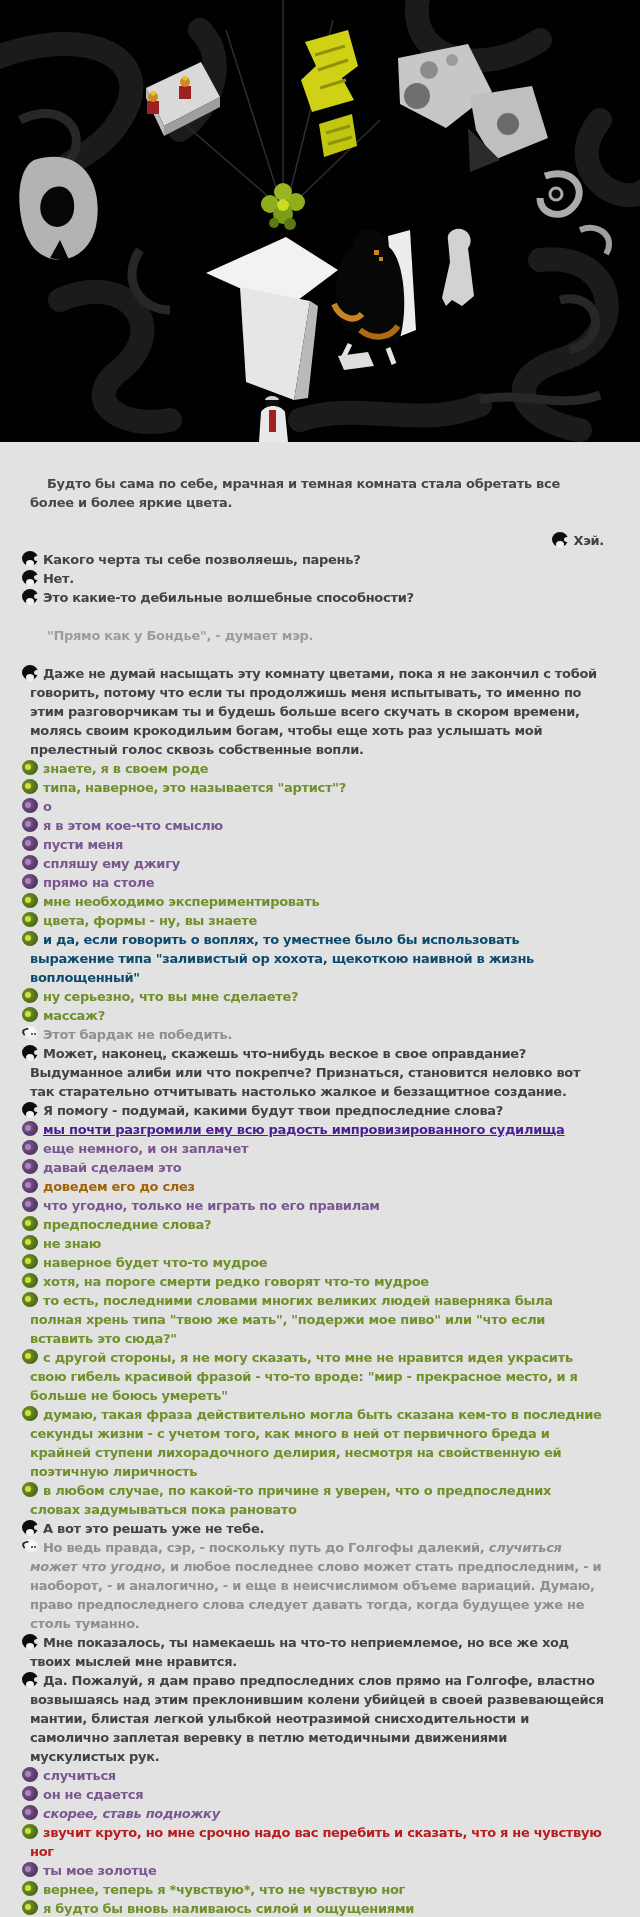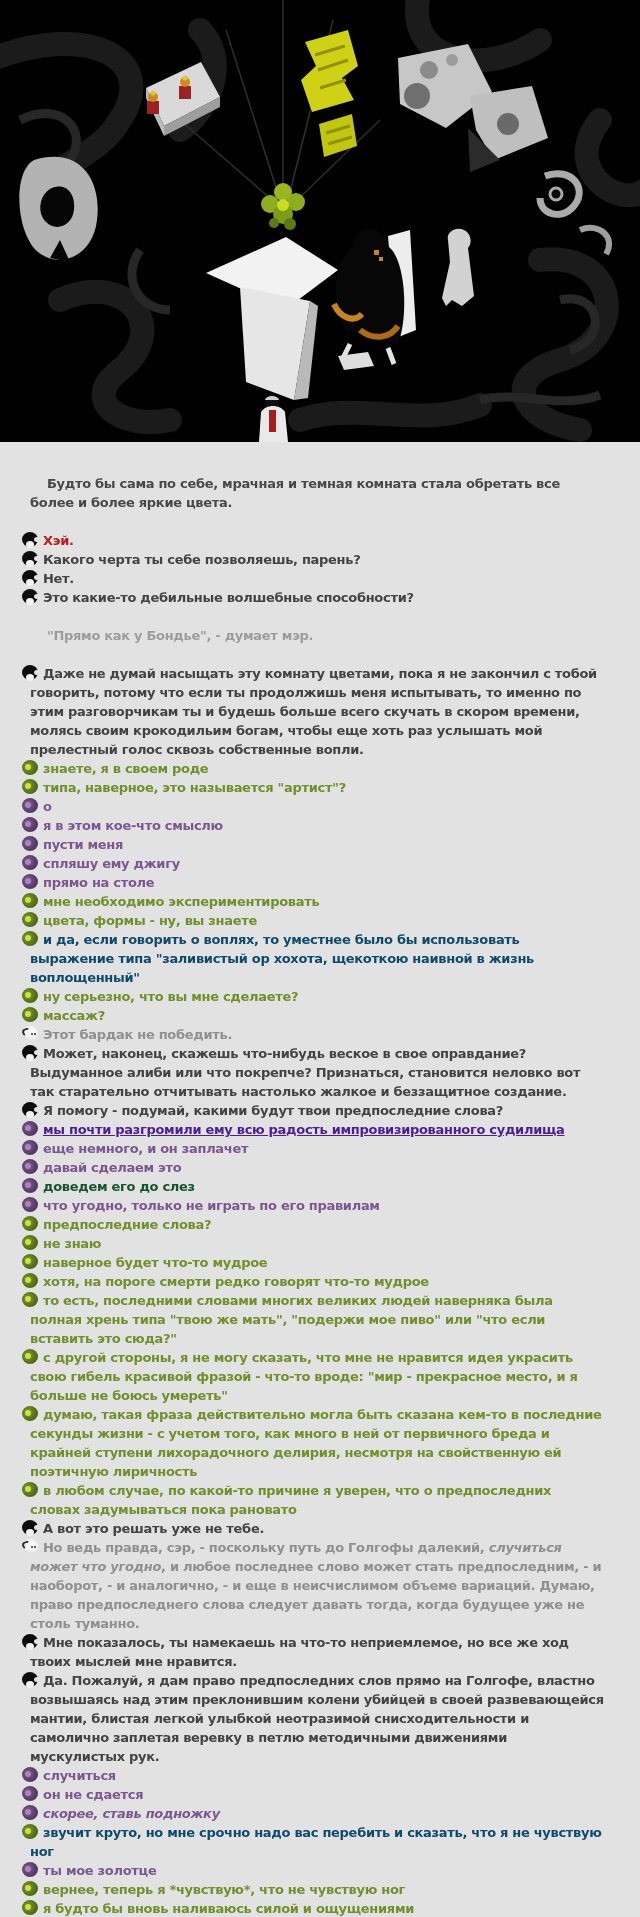--- a/index.html
+++ b/index.html
@@ -129,21 +129,21 @@
       <circle cx="272" cy="403" r="7" fill="#0e0e0e"></circle>
       <path d="M265,400 a7,4 0 0 1 14,0 Z" fill="#cfcfcf"></path>
       <path d="M261,412 C266,404 280,404 285,412 L288,442 L259,442 Z" fill="#e9e9e9"></path>
       <rect x="269" y="410" width="7" height="22" fill="#a32020"></rect>
     </g>
   </svg>
 
   <div class="log">
       <p class="line narration" style="color: rgb(72, 72, 72);">Будто бы сама по себе, мрачная и темная комната стала обретать все более и более яркие цвета.</p>
       <div class="blank"></div>
-      <p class="line row spk-mayor" style="color: #b91c1c;"><span class="av av-mayor"></span><span class="txt">Хэй.</span></p>
+      <p class="line row spk-mayor" style="color: #404040; text-align: right;"><span class="av av-mayor"></span><span class="txt">Хэй.</span></p>
       <p class="line row spk-mayor" style="color: rgb(67, 67, 67);"><span class="av av-mayor"></span><span class="txt">Какого черта ты себе позволяешь, парень?</span></p>
       <p class="line row spk-mayor" style="color: rgb(67, 67, 67);"><span class="av av-mayor"></span><span class="txt">Нет.</span></p>
       <p class="line row spk-mayor" style="color: rgb(67, 67, 67);"><span class="av av-mayor"></span><span class="txt">Это какие-то дебильные волшебные способности?</span></p>
       <div class="blank"></div>
       <p class="line quote" style="color: rgb(156, 156, 156);">"Прямо как у Бондье", - думает мэр.</p>
       <div class="blank"></div>
       <p class="line row spk-mayor" style="color: rgb(67, 67, 67);"><span class="av av-mayor"></span><span class="txt">Даже не думай насыщать эту комнату цветами, пока я не закончил с тобой говорить, потому что если ты продолжишь меня испытывать, то именно по этим разговорчикам ты и будешь больше всего скучать в скором времени, молясь своим крокодильим богам, чтобы еще хоть раз услышать мой прелестный голос сквозь собственные вопли.</span></p>
       <p class="line row spk-green" style="color: rgb(112, 144, 42);"><span class="av av-green"></span><span class="txt">знаете, я в своем роде</span></p>
       <p class="line row spk-green" style="color: rgb(112, 144, 42);"><span class="av av-green"></span><span class="txt">типа, наверное, это называется "артист"?</span></p>
       <p class="line row spk-purple" style="color: rgb(124, 86, 146);"><span class="av av-purple"></span><span class="txt">о</span></p>
@@ -155,36 +155,36 @@
       <p class="line row spk-green" style="color: rgb(112, 144, 42);"><span class="av av-green"></span><span class="txt">цвета, формы - ну, вы знаете</span></p>
       <p class="line row spk-green" style="color: #0c4a6e;"><span class="av av-green"></span><span class="txt">и да, если говорить о воплях, то уместнее было бы использовать выражение типа "заливистый ор хохота, щекоткою наивной в жизнь воплощенный"</span></p>
       <p class="line row spk-green" style="color: rgb(112, 144, 42);"><span class="av av-green"></span><span class="txt">ну серьезно, что вы мне сделаете?</span></p>
       <p class="line row spk-green" style="color: rgb(112, 144, 42);"><span class="av av-green"></span><span class="txt">массаж?</span></p>
       <p class="line row spk-white" style="color: rgb(143, 143, 143);"><span class="av av-white"></span><span class="txt">Этот бардак не победить.</span></p>
       <p class="line row spk-mayor" style="color: rgb(67, 67, 67);"><span class="av av-mayor"></span><span class="txt">Может, наконец, скажешь что-нибудь веское в свое оправдание? Выдуманное алиби или что покрепче? Признаться, становится неловко вот так старательно отчитывать настолько жалкое и беззащитное создание.</span></p>
       <p class="line row spk-mayor" style="color: rgb(67, 67, 67);"><span class="av av-mayor"></span><span class="txt">Я помогу - подумай, какими будут твои предпоследние слова?</span></p>
       <p class="line row spk-purple" style="color: #4c1d95; text-decoration: underline;"><span class="av av-purple"></span><span class="txt">мы почти разгромили ему всю радость импровизированного судилища</span></p>
       <p class="line row spk-purple" style="color: rgb(124, 86, 146);"><span class="av av-purple"></span><span class="txt">еще немного, и он заплачет</span></p>
       <p class="line row spk-purple" style="color: rgb(124, 86, 146);"><span class="av av-purple"></span><span class="txt">давай сделаем это</span></p>
-      <p class="line row spk-purple" style="color: #14532d;"><span class="av av-purple"></span><span class="txt">доведем его до слез</span></p>
+      <p class="line row spk-purple" style="color: #a16207;"><span class="av av-purple"></span><span class="txt">доведем его до слез</span></p>
       <p class="line row spk-purple" style="color: rgb(124, 86, 146);"><span class="av av-purple"></span><span class="txt">что угодно, только не играть по его правилам</span></p>
       <p class="line row spk-green" style="color: rgb(112, 144, 42);"><span class="av av-green"></span><span class="txt">предпоследние слова?</span></p>
       <p class="line row spk-green" style="color: rgb(112, 144, 42);"><span class="av av-green"></span><span class="txt">не знаю</span></p>
       <p class="line row spk-green" style="color: rgb(112, 144, 42);"><span class="av av-green"></span><span class="txt">наверное будет что-то мудрое</span></p>
       <p class="line row spk-green" style="color: rgb(112, 144, 42);"><span class="av av-green"></span><span class="txt">хотя, на пороге смерти редко говорят что-то мудрое</span></p>
       <p class="line row spk-green" style="color: rgb(112, 144, 42);"><span class="av av-green"></span><span class="txt">то есть, последними словами многих великих людей наверняка была полная хрень типа "твою же мать", "подержи мое пиво" или "что если вставить это сюда?"</span></p>
       <p class="line row spk-green" style="color: rgb(112, 144, 42);"><span class="av av-green"></span><span class="txt">с другой стороны, я не могу сказать, что мне не нравится идея украсить свою гибель красивой фразой - что-то вроде: "мир - прекрасное место, и я больше не боюсь умереть"</span></p>
       <p class="line row spk-green" style="color: rgb(112, 144, 42);"><span class="av av-green"></span><span class="txt">думаю, такая фраза действительно могла быть сказана кем-то в последние секунды жизни - с учетом того, как много в ней от первичного бреда и крайней ступени лихорадочного делирия, несмотря на свойственную ей поэтичную лиричность</span></p>
       <p class="line row spk-green" style="color: rgb(112, 144, 42);"><span class="av av-green"></span><span class="txt">в любом случае, по какой-то причине я уверен, что о предпоследних словах задумываться пока рановато</span></p>
       <p class="line row spk-mayor" style="color: rgb(67, 67, 67);"><span class="av av-mayor"></span><span class="txt">А вот это решать уже не тебе.</span></p>
       <p class="line row spk-white" style="color: rgb(143, 143, 143);"><span class="av av-white"></span><span class="txt"><span>Но ведь правда, сэр, - поскольку путь до Голгофы далекий, </span><em>случиться может что угодно</em><span>, и любое последнее слово может стать предпоследним, - и наоборот, - и аналогично, - и еще в неисчислимом объеме вариаций. Думаю, право предпоследнего слова следует давать тогда, когда будущее уже не столь туманно.</span></span></p>
       <p class="line row spk-mayor" style="color: rgb(67, 67, 67);"><span class="av av-mayor"></span><span class="txt">Мне показалось, ты намекаешь на что-то неприемлемое, но все же ход твоих мыслей мне нравится.</span></p>
       <p class="line row spk-mayor" style="color: rgb(67, 67, 67);"><span class="av av-mayor"></span><span class="txt">Да. Пожалуй, я дам право предпоследних слов прямо на Голгофе, властно возвышаясь над этим преклонившим колени убийцей в своей развевающейся мантии, блистая легкой улыбкой неотразимой снисходительности и самолично заплетая веревку в петлю методичными движениями мускулистых рук.</span></p>
       <p class="line row spk-purple" style="color: rgb(124, 86, 146);"><span class="av av-purple"></span><span class="txt">случиться</span></p>
       <p class="line row spk-purple" style="color: rgb(124, 86, 146);"><span class="av av-purple"></span><span class="txt">он не сдается</span></p>
       <p class="line row spk-purple" style="color: rgb(124, 86, 146); font-style: italic;"><span class="av av-purple"></span><span class="txt">скорее, ставь подножку</span></p>
-      <p class="line row spk-green" style="color: #0c4a6e;"><span class="av av-green"></span><span class="txt">звучит круто, но мне срочно надо вас перебить и сказать, что я не чувствую ног</span></p>
+      <p class="line row spk-green" style="color: #b91c1c;"><span class="av av-green"></span><span class="txt">звучит круто, но мне срочно надо вас перебить и сказать, что я не чувствую ног</span></p>
       <p class="line row spk-purple" style="color: rgb(124, 86, 146);"><span class="av av-purple"></span><span class="txt">ты мое золотце</span></p>
       <p class="line row spk-green" style="color: rgb(112, 144, 42);"><span class="av av-green"></span><span class="txt">вернее, теперь я *чувствую*, что не чувствую ног</span></p>
       <p class="line row spk-green" style="color: rgb(112, 144, 42);"><span class="av av-green"></span><span class="txt">я будто бы вновь наливаюсь силой и ощущениями</span></p>
     </div>
 
 </div>
 
 </body></html>

